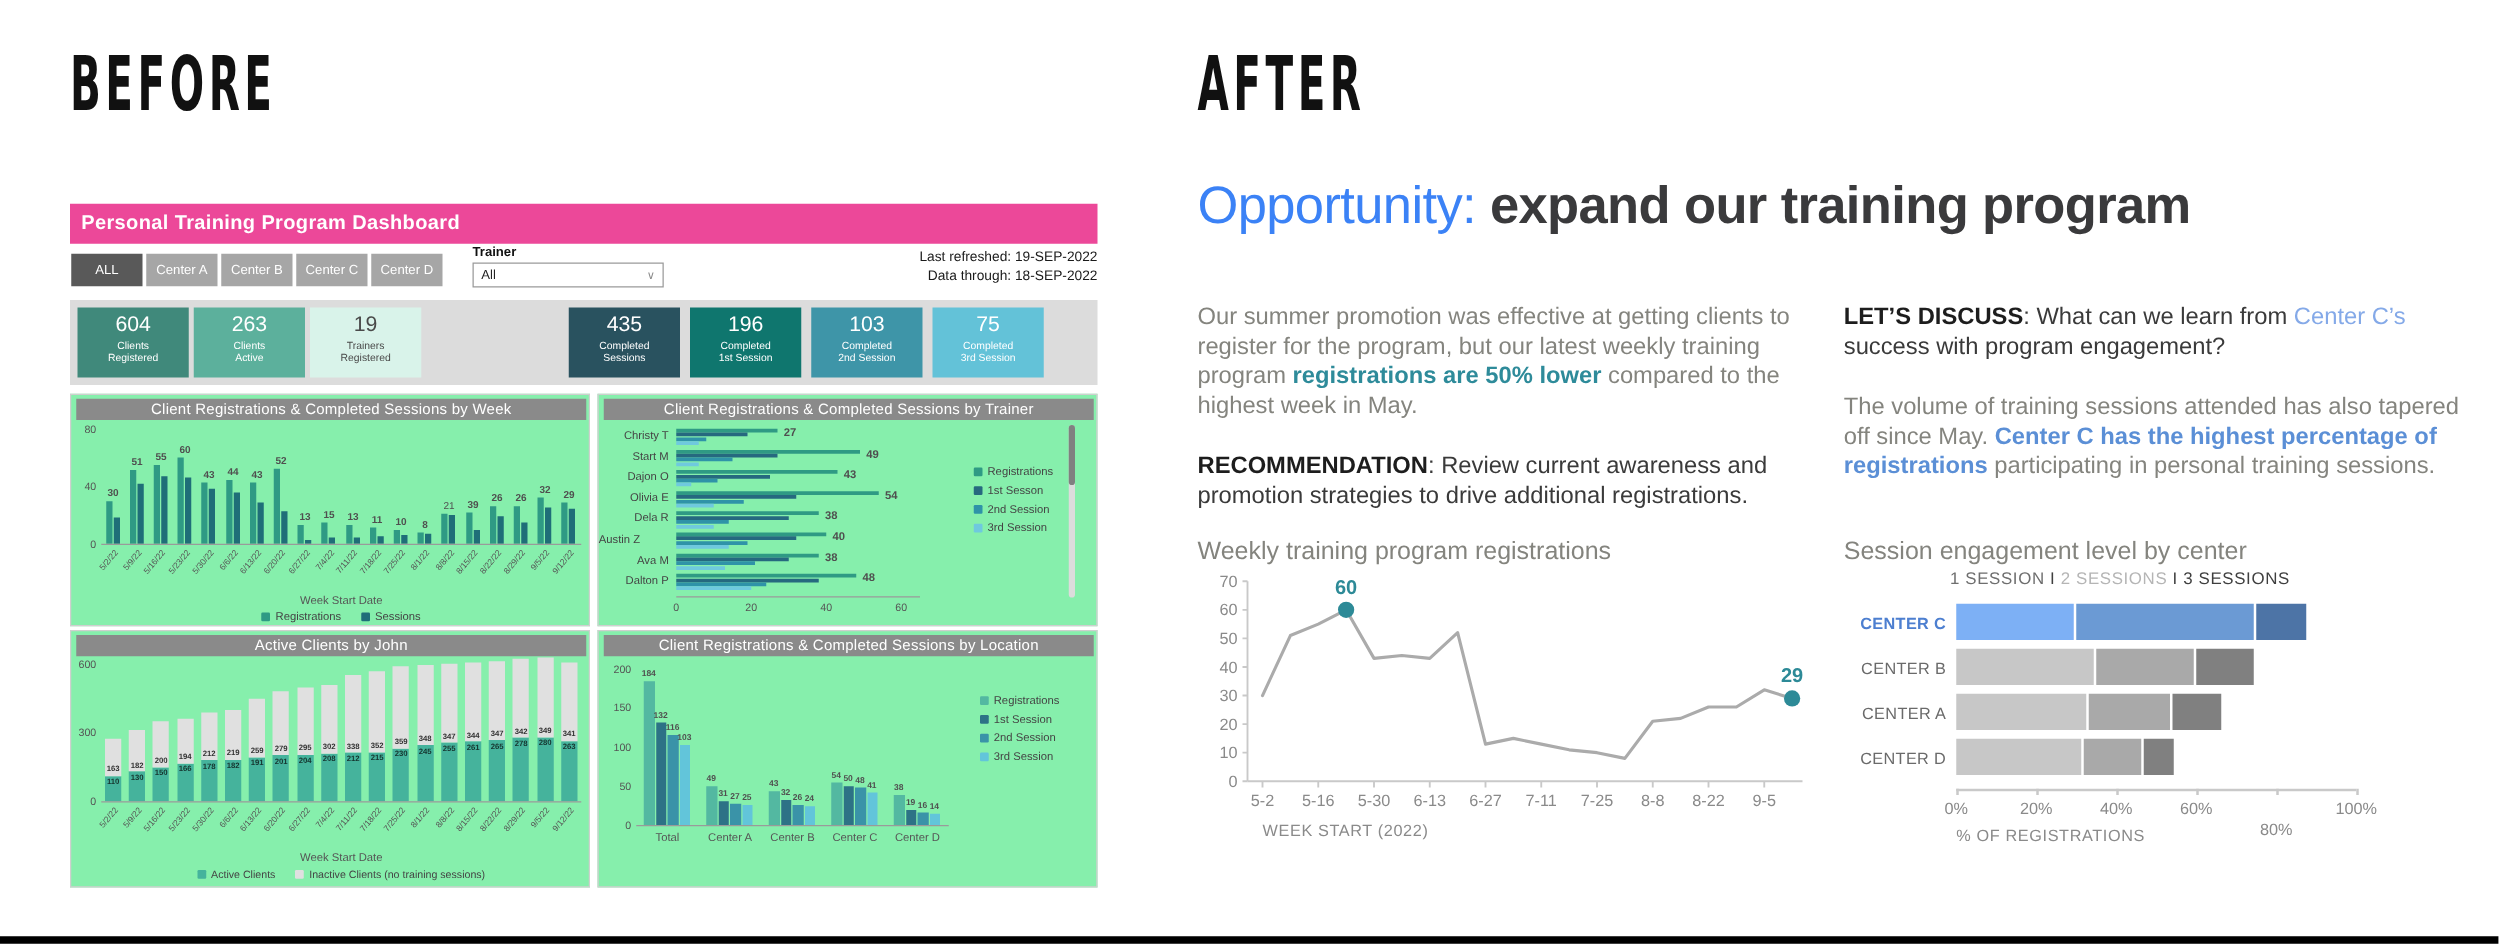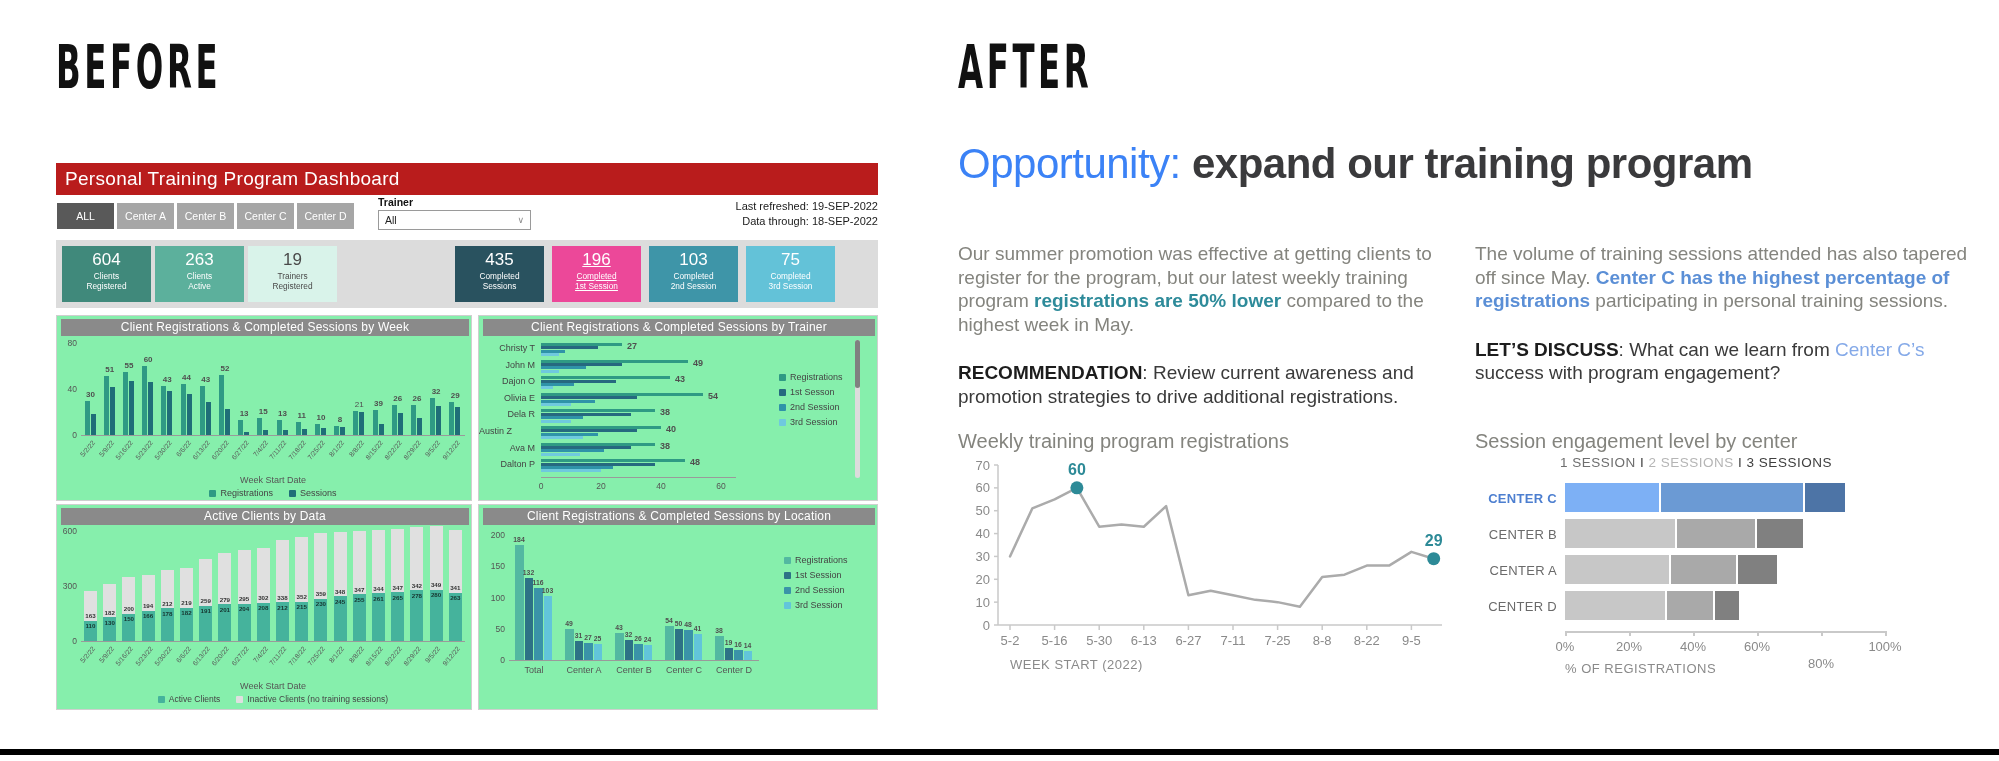--- a/index.html
+++ b/index.html
@@ -3,22 +3,22 @@
 <meta charset="utf-8">
 <style>
   html,body{margin:0;padding:0;background:#fff;}
   #canvas{position:relative;width:1999px;height:761px;background:#ffffff;overflow:hidden;
           font-family:"Liberation Sans",sans-serif;}
   .abs{position:absolute;}
   .marker-title{font-family:"DejaVu Sans",sans-serif;font-weight:700;font-size:54px;color:#111;
                 letter-spacing:6px;transform:scale(0.60,1.12);transform-origin:left top;white-space:nowrap;}
   
   #dashboard{left:56px;top:163px;width:822px;height:547px;background:#fff;}
-  #dash-titlebar{left:0;top:0;width:822px;height:32px;background:#b91c1c;color:#fff;font-size:19px;
-                 font-weight:400;line-height:32px;padding-left:9px;box-sizing:border-box;letter-spacing:.3px;}
+  #dash-titlebar{left:0;top:0;width:822px;height:32px;background:#ec4899;color:#fff;font-size:16px;
+                 font-weight:700;line-height:32px;padding-left:9px;box-sizing:border-box;letter-spacing:.3px;}
   .filter-btn{position:absolute;top:40px;height:26px;width:57px;color:#fff;font-size:10.5px;
               text-align:center;line-height:26px;}
   #trainer-label{left:322px;top:33px;font-size:10.5px;font-weight:700;color:#111;}
   #trainer-select{left:322px;top:47px;width:153px;height:20px;background:#fff;border:1px solid #9a9a9a;
                   box-sizing:border-box;font-size:10.5px;line-height:18px;padding-left:6px;color:#222;}
   #trainer-chevron{position:absolute;right:6px;top:0;color:#8a8a8a;font-size:9px;line-height:18px;}
   #refresh-box{right:0;top:36px;width:230px;text-align:right;font-size:11px;color:#1a1a1a;
                font-weight:500;line-height:15px;}
   #kpi-band{left:0;top:77px;width:822px;height:68px;background:#dcdcdc;}
   .kpi{position:absolute;top:6px;width:89px;height:56px;text-align:center;}
@@ -97,21 +97,21 @@
             <div>Registered</div>
           </div>
         </div>
         <div class="kpi" style="left: 399px; background: rgb(41, 82, 95); color: rgb(255, 255, 255);">
           <div class="v">435</div>
           <div class="l">
             <div>Completed</div>
             <div>Sessions</div>
           </div>
         </div>
-        <div class="kpi" style="left: 496px; background: #ec4899; color: rgb(255, 255, 255); text-decoration: underline;">
+        <div class="kpi" style="left: 496px; background: #0f766e; color: rgb(255, 255, 255);">
           <div class="v">196</div>
           <div class="l">
             <div>Completed</div>
             <div>1st Session</div>
           </div>
         </div>
         <div class="kpi" style="left: 593px; background: rgb(62, 149, 168); color: rgb(255, 255, 255);">
           <div class="v">103</div>
           <div class="l">
             <div>Completed</div>
@@ -231,21 +231,21 @@
       </div>
 
     <div class="quad" id="q2" style="left:422px;top:152px;width:400px;height:186px;">
       <div class="qtitle" style="width:392px;">Client Registrations &amp; Completed Sessions by Trainer</div>
     <div style="position: absolute; left: 0px; top: 27px; width: 56px; text-align: right; font-size: 9px; color: rgb(68, 68, 68);">Christy T</div>
         <div style="position: absolute; left: 62px; top: 27px; width: 81px; height: 3px; background: rgb(47, 154, 132);"></div>
         <div style="position: absolute; left: 62px; top: 30.4px; width: 57px; height: 3px; background: rgb(38, 105, 127);"></div>
         <div style="position: absolute; left: 62px; top: 33.8px; width: 24px; height: 3px; background: rgb(47, 147, 168);"></div>
         <div style="position: absolute; left: 62px; top: 37.2px; width: 18px; height: 3px; background: rgb(111, 201, 222);"></div>
         <div style="position: absolute; left: 148px; top: 25px; font-size: 9px; font-weight: 700; color: rgb(79, 79, 79);">27</div>
-        <div style="position: absolute; left: 0px; top: 43.6px; width: 56px; text-align: right; font-size: 9px; color: rgb(68, 68, 68);">John M</div>
+        <div style="position: absolute; left: 0px; top: 43.6px; width: 56px; text-align: right; font-size: 9px; color: rgb(68, 68, 68);">Start M</div>
         <div style="position: absolute; left: 62px; top: 43.6px; width: 147px; height: 3px; background: rgb(47, 154, 132);"></div>
         <div style="position: absolute; left: 62px; top: 47px; width: 81px; height: 3px; background: rgb(38, 105, 127);"></div>
         <div style="position: absolute; left: 62px; top: 50.4px; width: 45px; height: 3px; background: rgb(47, 147, 168);"></div>
         <div style="position: absolute; left: 62px; top: 53.8px; width: 18px; height: 3px; background: rgb(111, 201, 222);"></div>
         <div style="position: absolute; left: 214px; top: 41.6px; font-size: 9px; font-weight: 700; color: rgb(79, 79, 79);">49</div>
         <div style="position: absolute; left: 0px; top: 60.2px; width: 56px; text-align: right; font-size: 9px; color: rgb(68, 68, 68);">Dajon O</div>
         <div style="position: absolute; left: 62px; top: 60.2px; width: 129px; height: 3px; background: rgb(47, 154, 132);"></div>
         <div style="position: absolute; left: 62px; top: 63.6px; width: 75px; height: 3px; background: rgb(38, 105, 127);"></div>
         <div style="position: absolute; left: 62px; top: 67px; width: 33px; height: 3px; background: rgb(47, 147, 168);"></div>
         <div style="position: absolute; left: 62px; top: 70.4px; width: 12px; height: 3px; background: rgb(111, 201, 222);"></div>
@@ -299,21 +299,21 @@
           <div class="sq" style="background: rgb(47, 147, 168);"></div>
           <div>2nd Session</div>
         </div>
         <div style="position: absolute; left: 300px; top: 101px; display: flex; align-items: center; gap: 4px; font-size: 9px; color: rgb(68, 68, 68);">
           <div class="sq" style="background: rgb(111, 201, 222);"></div>
           <div>3rd Session</div>
         </div>
       </div>
 
     <div class="quad" id="q3" style="left:0;top:341px;width:416px;height:206px;">
-      <div class="qtitle" style="width:408px;">Active Clients by Data</div>
+      <div class="qtitle" style="width:408px;">Active Clients by John</div>
     <div style="position: absolute; left: 24px; top: 26px; width: 384px; height: 110px;">
           <div style="position: absolute; left: 3px; bottom: 0px; width: 13px; height: 20.1667px; background: rgb(69, 179, 156);"></div>
           <div style="position: absolute; left: 3px; bottom: 20.1667px; width: 13px; height: 29.8833px; background: rgb(224, 224, 224);"></div>
           <div style="position: absolute; left: 1px; top: 81.3333px; width: 17px; text-align: center; font-size: 6.2px; font-weight: 700; color: rgb(51, 51, 51);">163</div>
           <div style="position: absolute; left: 1px; top: 91.3333px; width: 17px; text-align: center; font-size: 6.2px; font-weight: 700; color: rgb(21, 52, 46);">110</div>
           <div style="position: absolute; left: 22.2px; bottom: 0px; width: 13px; height: 23.8333px; background: rgb(69, 179, 156);"></div>
           <div style="position: absolute; left: 22.2px; bottom: 23.8333px; width: 13px; height: 33.3667px; background: rgb(224, 224, 224);"></div>
           <div style="position: absolute; left: 20.2px; top: 77.6667px; width: 17px; text-align: center; font-size: 6.2px; font-weight: 700; color: rgb(51, 51, 51);">182</div>
           <div style="position: absolute; left: 20.2px; top: 87.6667px; width: 17px; text-align: center; font-size: 6.2px; font-weight: 700; color: rgb(21, 52, 46);">130</div>
           <div style="position: absolute; left: 41.4px; bottom: 0px; width: 13px; height: 27.5px; background: rgb(69, 179, 156);"></div>
@@ -506,22 +506,22 @@
 
   <div id="headline" class="abs">
     <span class="h-reg">Opportunity: </span><span class="h-bold">expand our training program</span>
   </div>
 
   <div class="copy-col" style="left:958px;" id="col1">
     <p id="col1-p1"><span>Our summer promotion was effective at getting clients to register for the program, but our latest weekly training program </span><span class="t-teal">registrations are 50% lower</span><span> compared to the highest week in May.</span></p>
     <p id="col1-p2"><span class="t-black">RECOMMENDATION</span><span class="t-dark">: Review current awareness and promotion strategies to drive additional registrations.</span></p>
   </div>
   <div class="copy-col" style="left:1475px;" id="col2">
+    <p id="col2-p2"><span class="t-black">LET’S DISCUSS</span><span class="t-dark">: What can we learn from </span><span class="t-lightblue">Center C’s</span><span class="t-dark"> success with program engagement?</span></p>
     <p id="col2-p1"><span>The volume of training sessions attended has also tapered off since May. </span><span class="t-blue">Center C has the highest percentage of registrations</span><span> participating in personal training sessions.</span></p>
-    <p id="col2-p2"><span class="t-black">LET’S DISCUSS</span><span class="t-dark">: What can we learn from </span><span class="t-lightblue">Center C’s</span><span class="t-dark"> success with program engagement?</span></p>
   </div>
 
   <div class="after-chart-title" style="left:958px;">Weekly training program registrations</div>
   <div class="after-chart-title" style="left:1475px;">Session engagement level by center</div>
 
   <div class="abs" id="line-chart" style="left:950px;top:453px;width:500px;height:240px;"><svg width="500" height="240">
         <line x1="48" y1="12" x2="48" y2="172" stroke="#c9c9c9" stroke-width="1.5"></line>
         <line x1="48" y1="172" x2="492" y2="172" stroke="#c9c9c9" stroke-width="1.5"></line>
         <text x="40" y="176.5" text-anchor="end" fill="#8a8a8a" font-size="13" font-family="Liberation Sans, sans-serif">0</text>
         <line x1="44" y1="172" x2="48" y2="172" stroke="#c9c9c9" stroke-width="1.5"></line>

